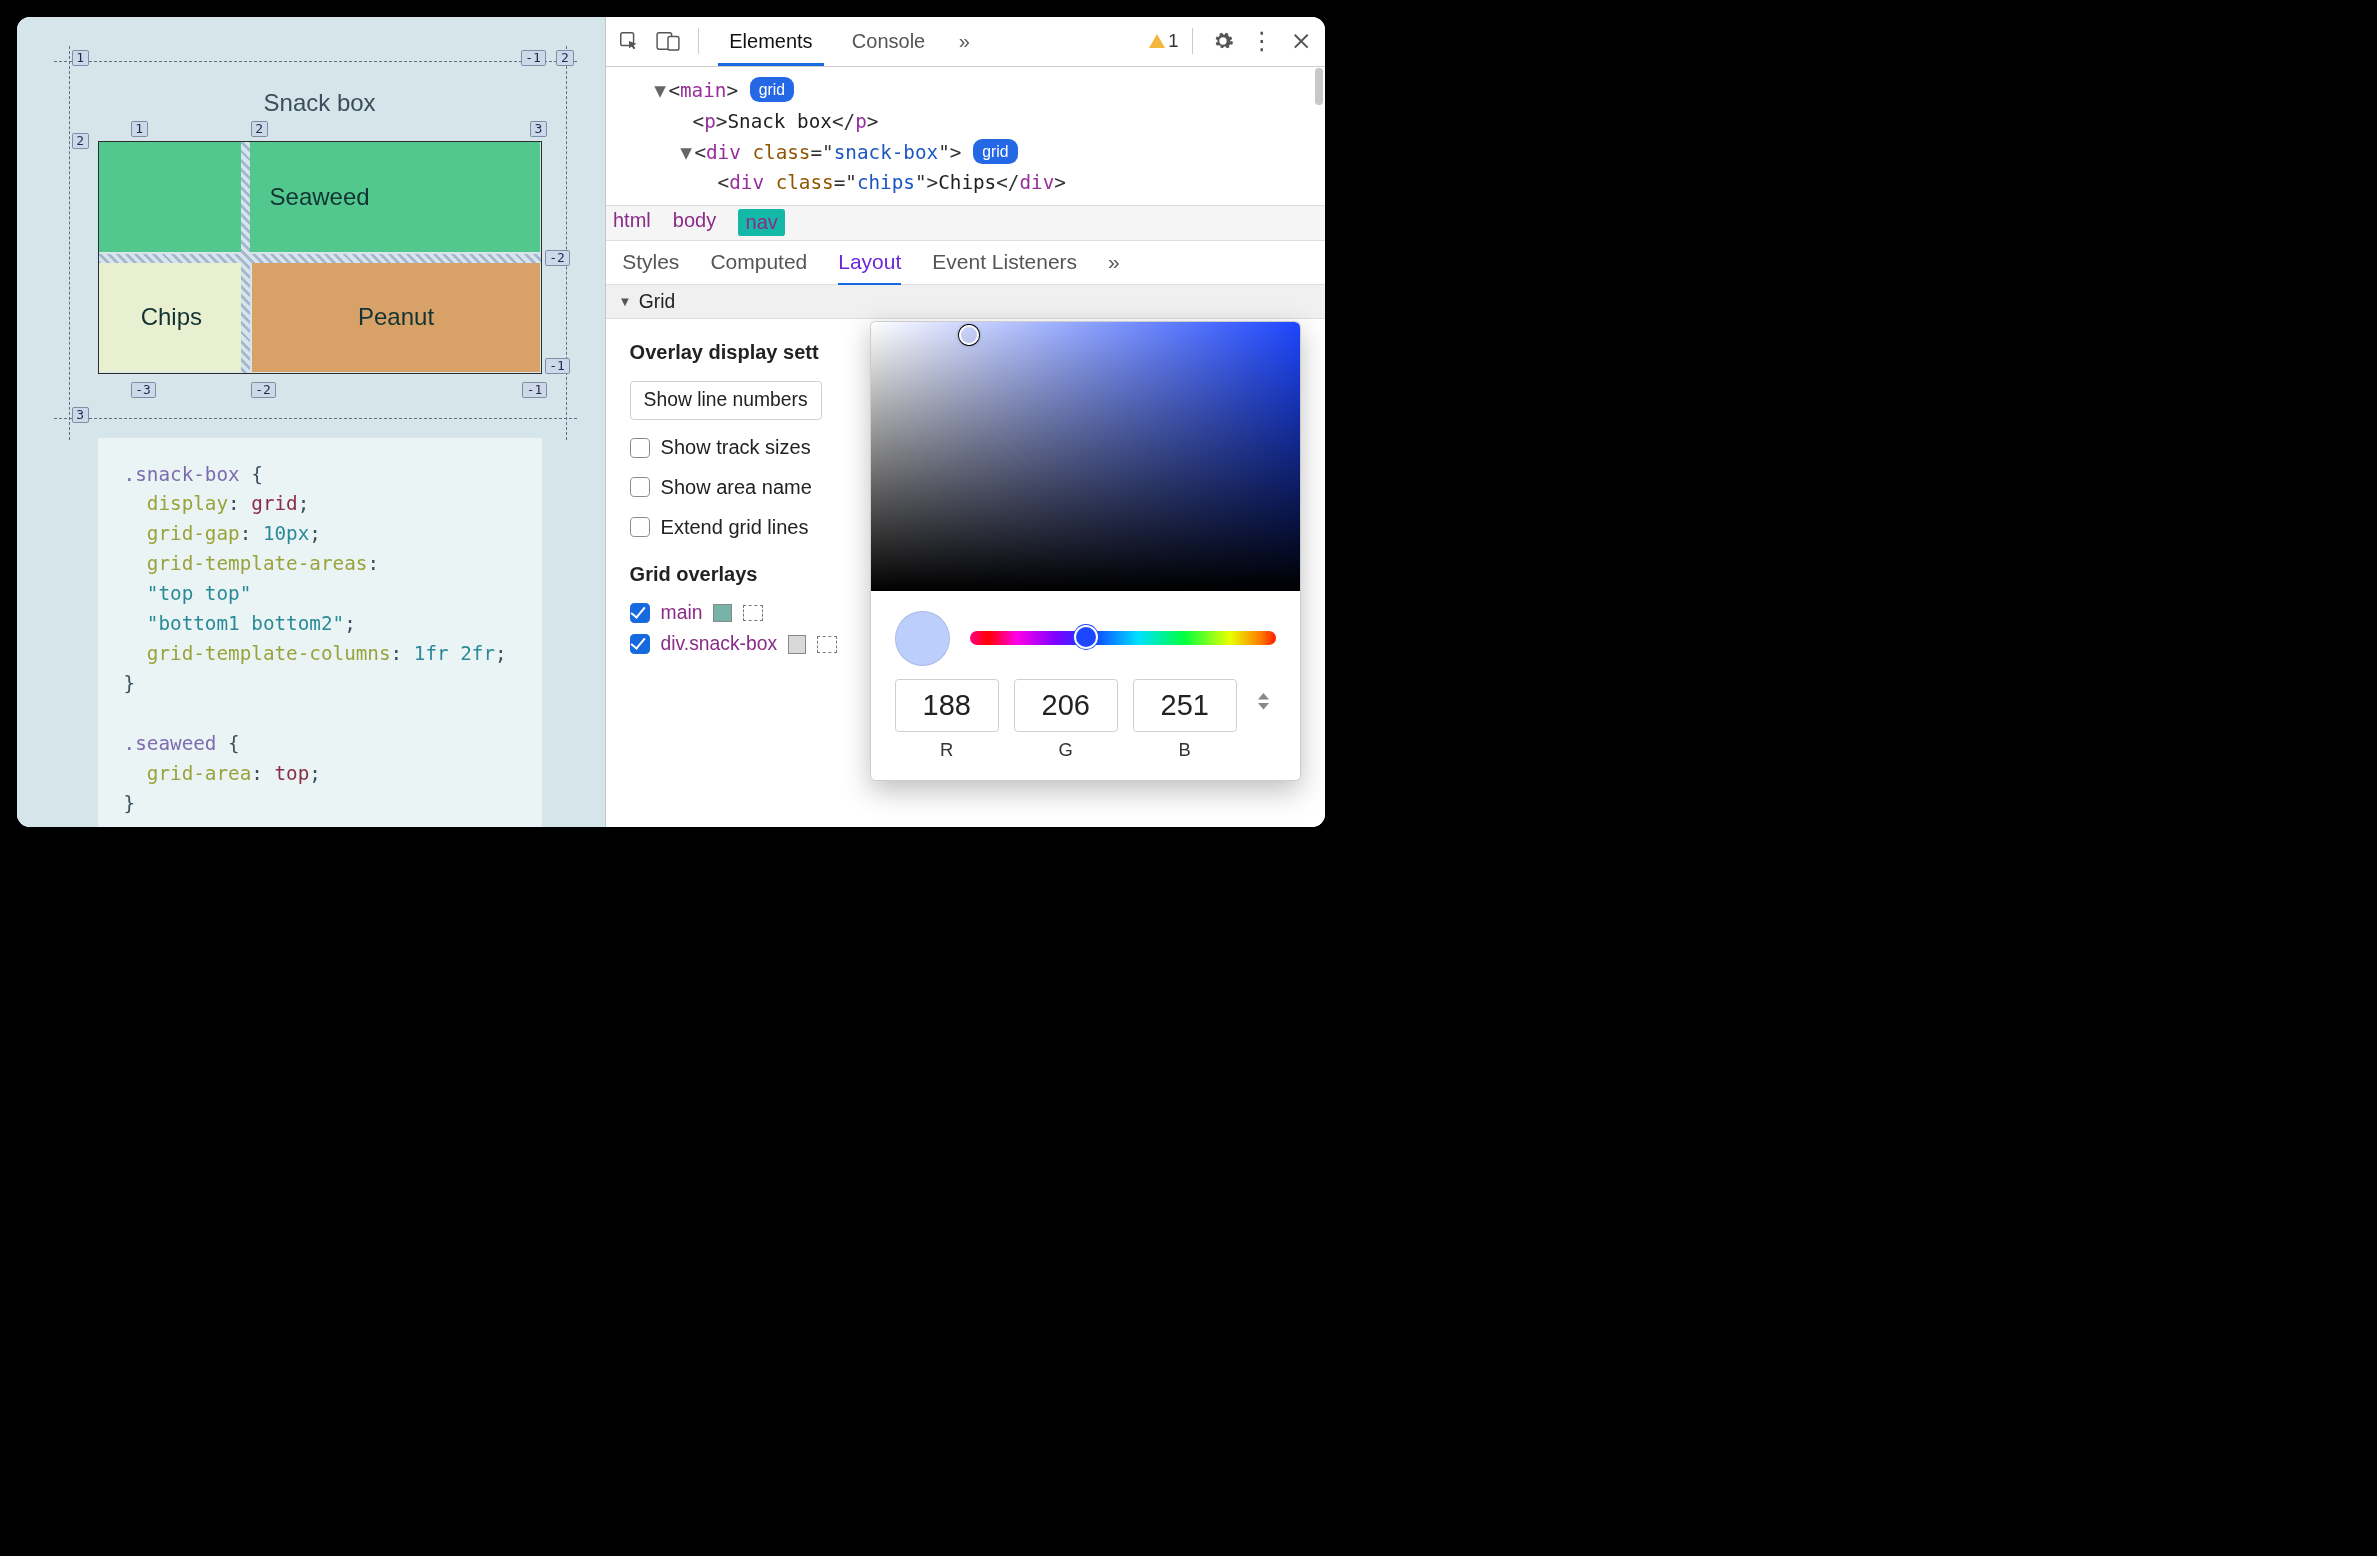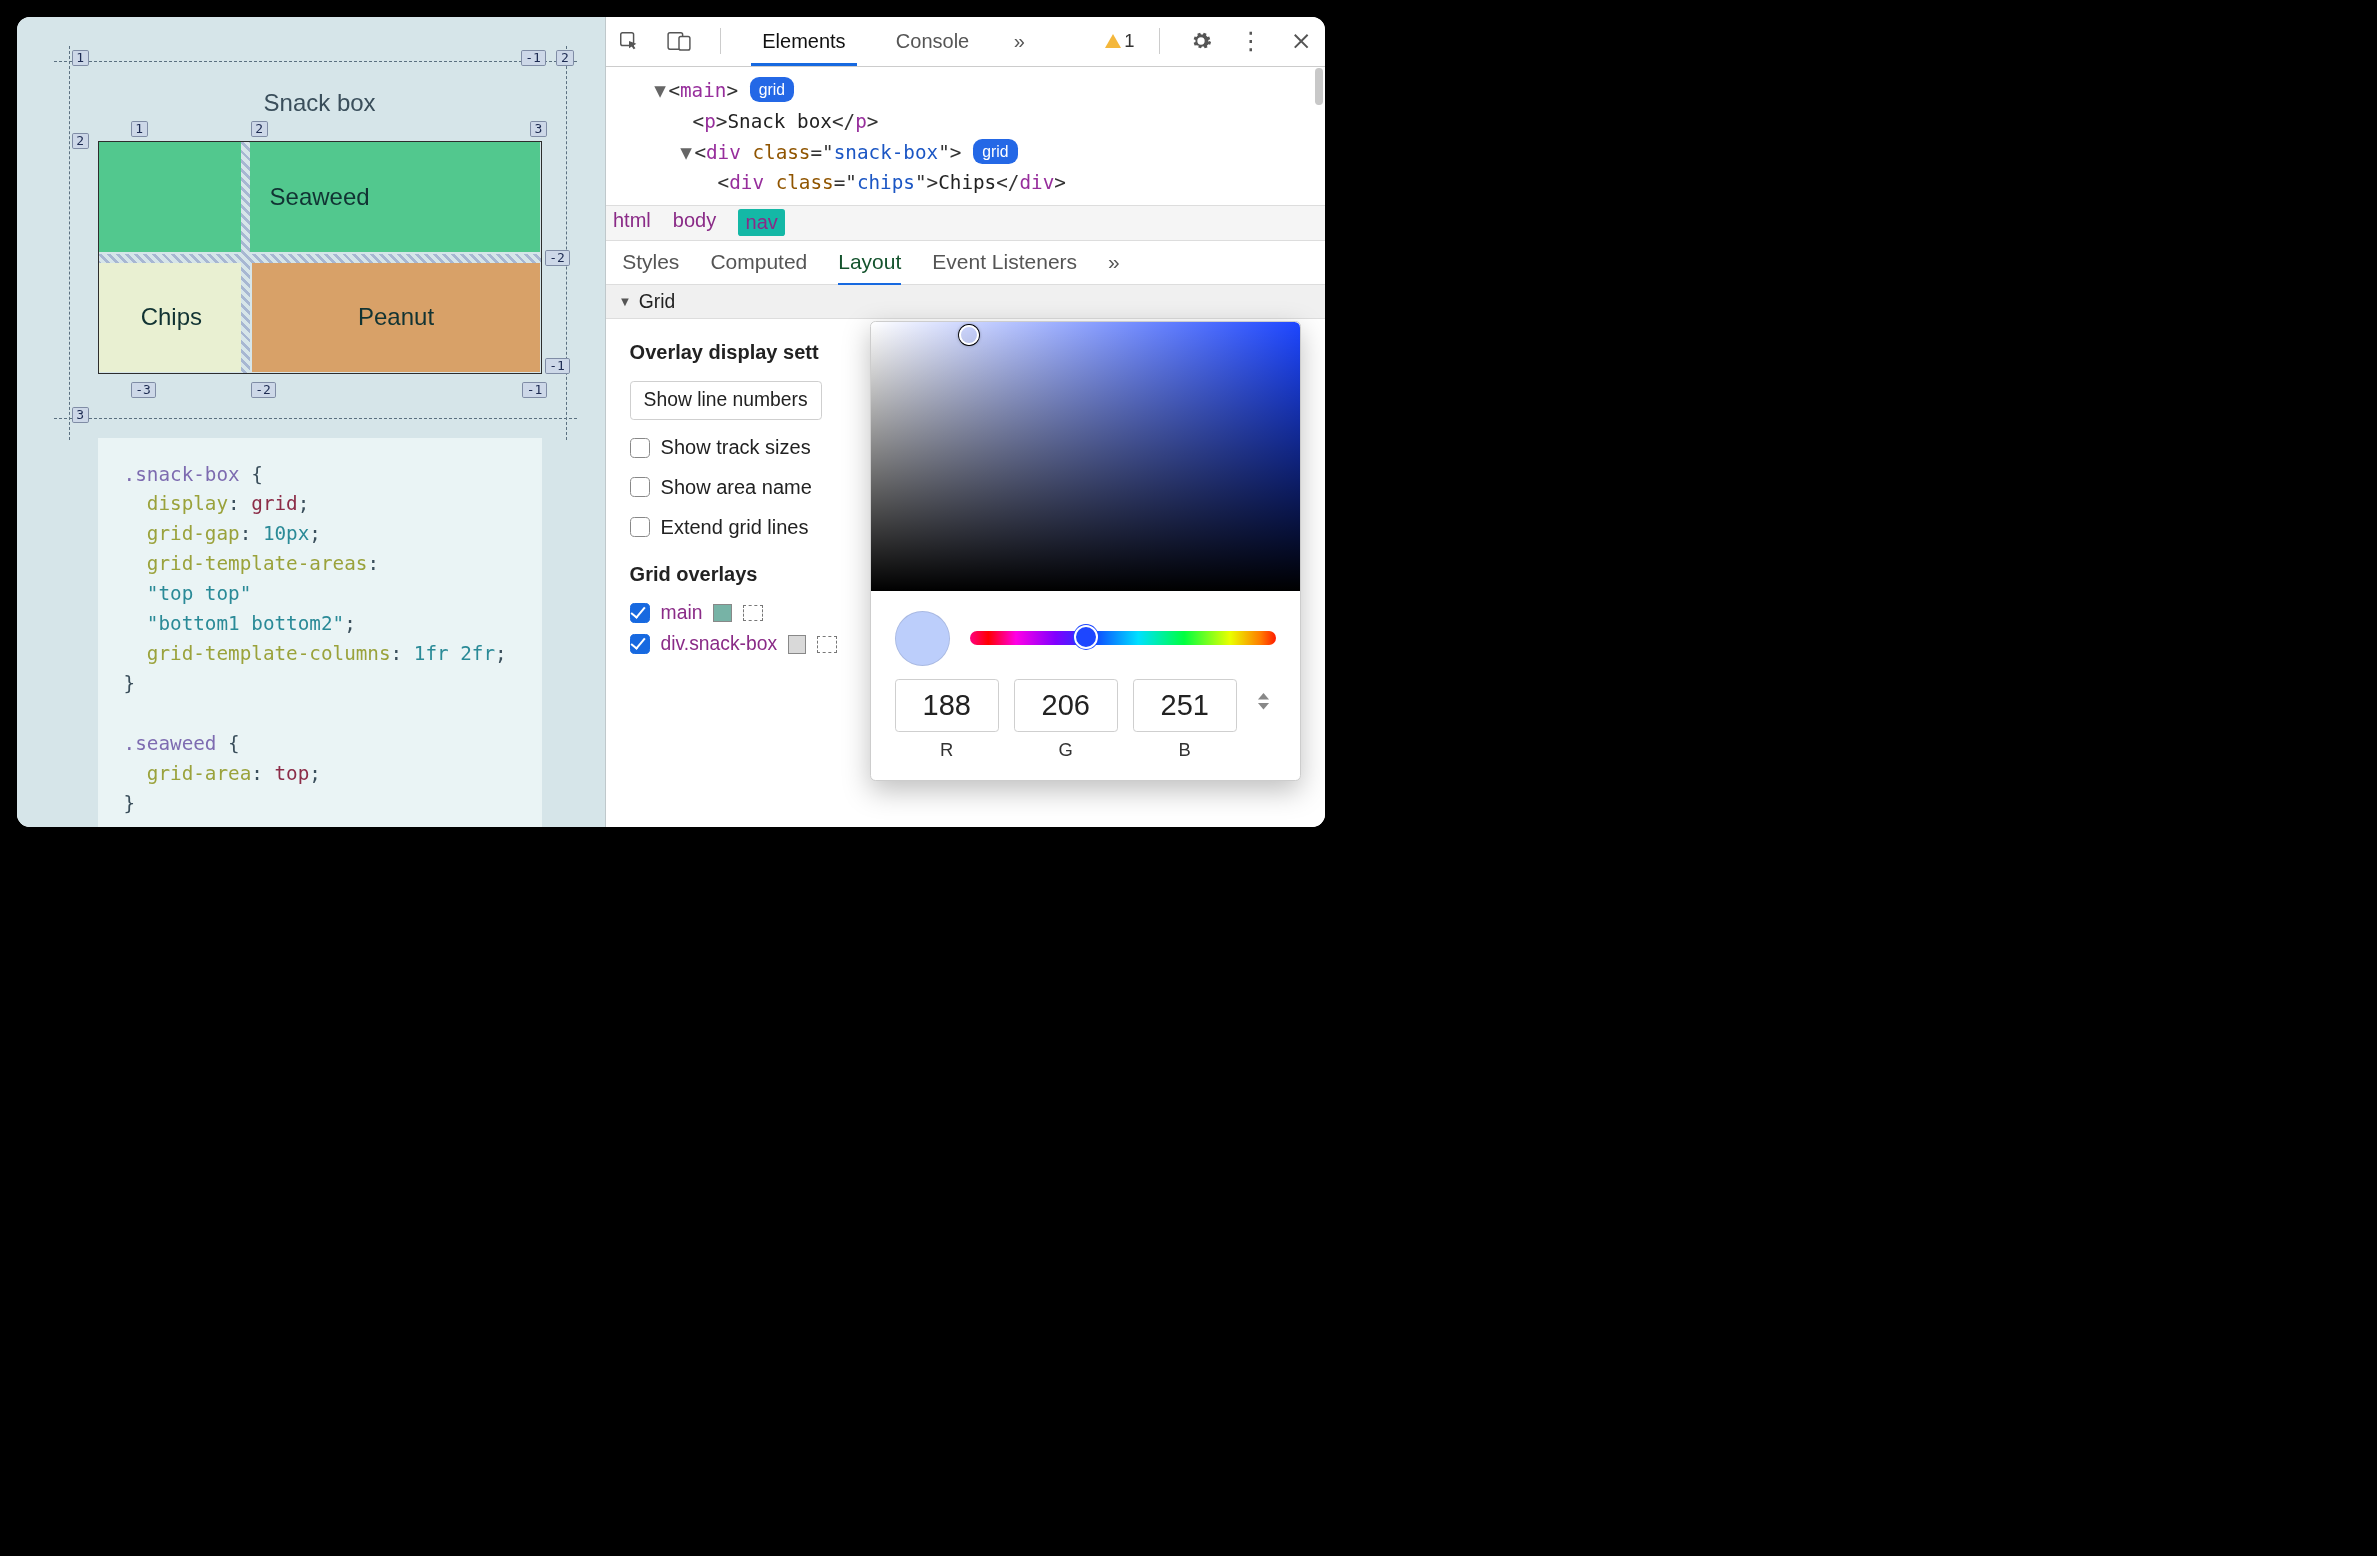--- a/index.html
+++ b/index.html
@@ -106,21 +106,21 @@
     flex-direction: column;
     background: #fff;
     position: relative;
   }
   .dt-top {
     height: 50px;
     display: flex;
     align-items: center;
     border-bottom: 0.9px solid #ccc;
     padding: 0 7.4px;
-    gap: 17px;
+    gap: 6px;
   }
   .dt-iconbtn {
     width: 33px; height: 33px;
     display: inline-flex; align-items: center; justify-content: center;
     color: #555;
     border-radius: 3.7px;
   }
   .dt-sep { width:0.9px; height:26px; background:#ccc; margin:0 7.4px; }
   .dt-tab {
     padding: 13px 16.6px 12px;
@@ -171,21 +171,21 @@
     background:#f5f5f5; padding:3.7px 7.4px;
     font-size:20px; color:#8a2b87; display:flex; gap:22px;
   }
   .crumbbar .sel-crumb { background:#14b8a6; padding:1.8px 7.4px; border-radius:2.8px; color:#8a2b87;}
 
   
   .styles-tabs {
     display:flex; gap:31px; padding:9.2px 16.6px 9.2px;
     border-bottom:0.9px solid #ddd; font-size:21px; color:#555;
   }
-  .styles-tabs .st.active { color:#14532d; border-bottom:2.8px solid #1769e0; padding-bottom:9.2px; margin-bottom:-10px;}
+  .styles-tabs .st.active { color:#6d28d9; border-bottom:2.8px solid #1769e0; padding-bottom:9.2px; margin-bottom:-10px;}
 
   
   .section-h {
     background:#f0f0f0; border-bottom:0.9px solid #ddd;
     padding:5.5px 13px; font-size:19.3px; color:#222;
     display:flex; align-items:center; gap:7.4px;
   }
   .section-h .tri { color:#555; font-size:13px; }
 
   .layout-body { padding:14.7px 18.4px 18.4px 24px; position:relative; }

